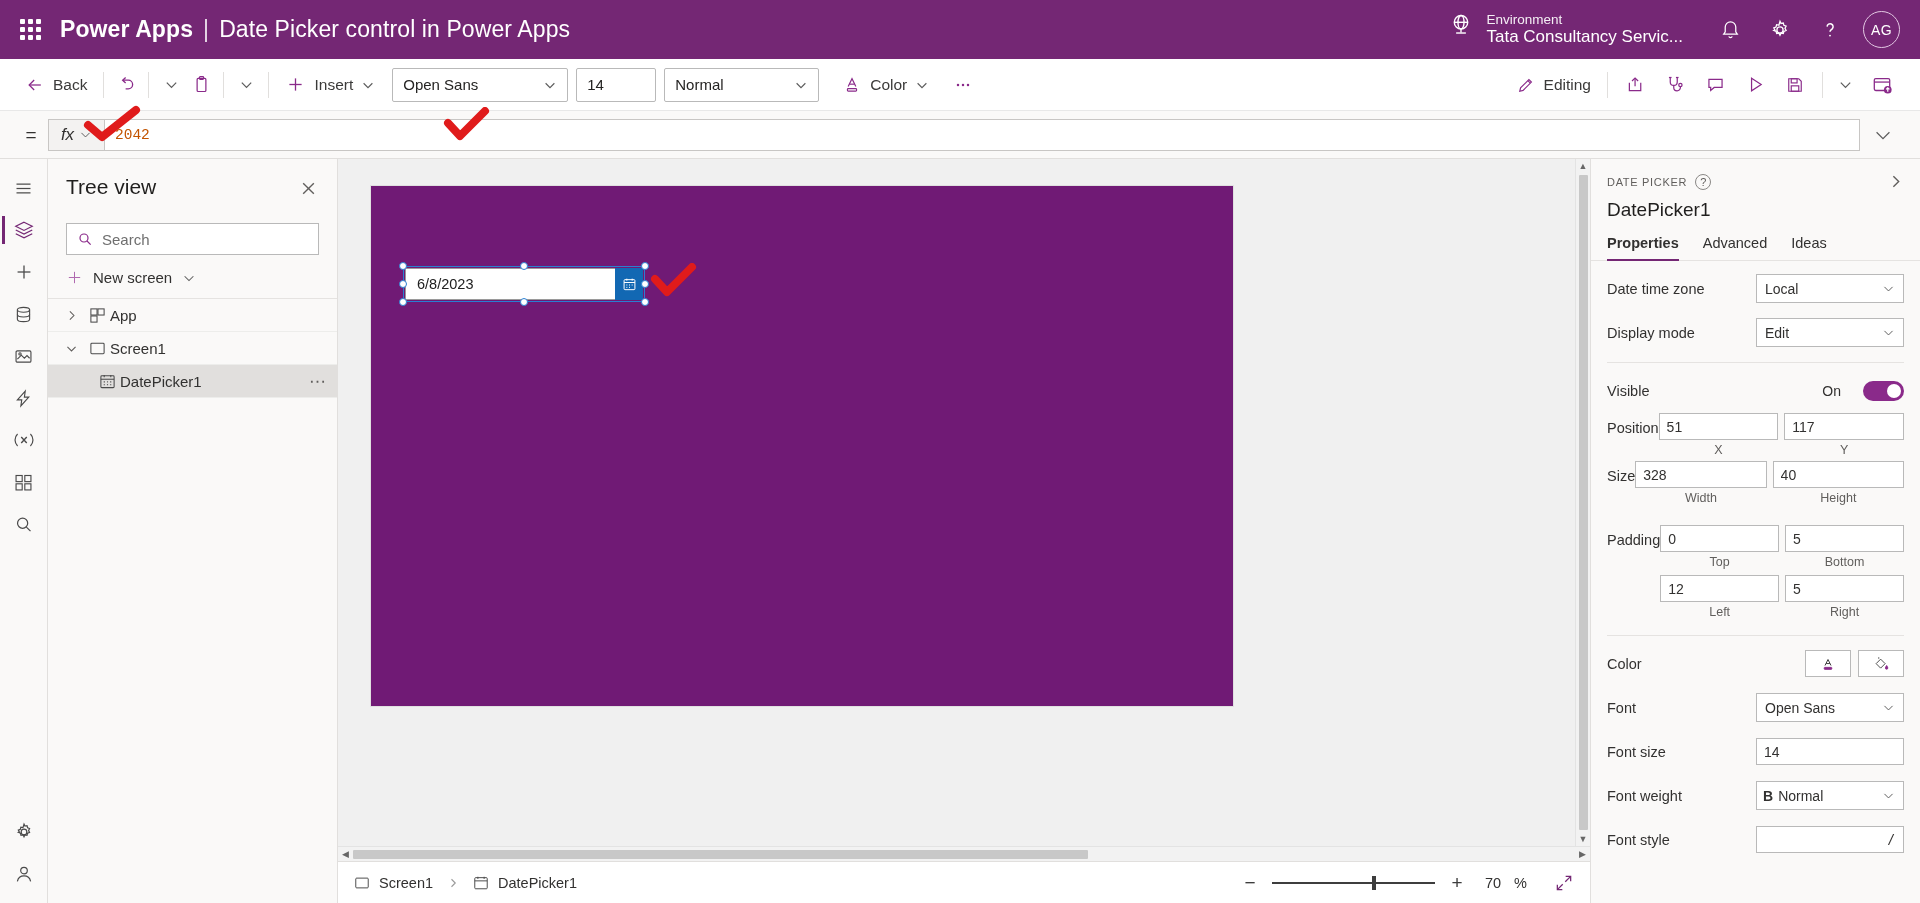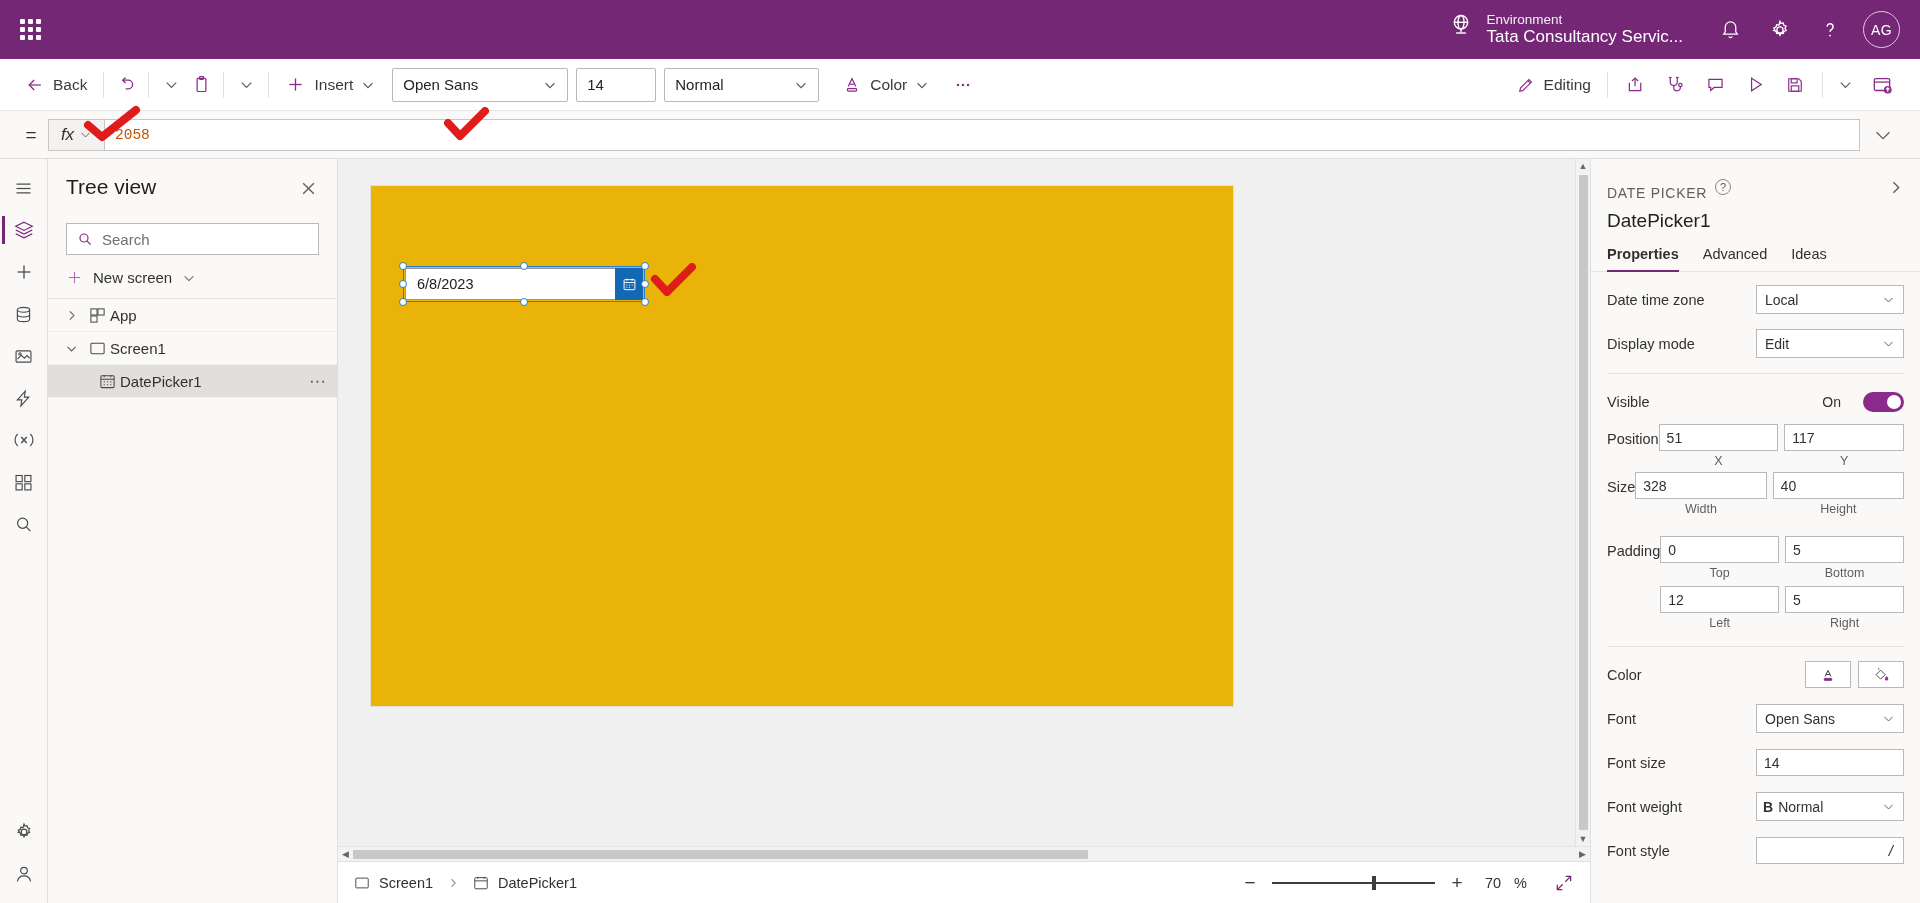--- a/index.html
+++ b/index.html
@@ -133,21 +133,21 @@
   .trow.sel { background: #e1dfdd; }
   .trow .chev { width: 26px; display: flex; justify-content: center; color: #605e5c; }
   .trow .tico { width: 26px; display: flex; justify-content: center; color: #4a4a4a; }
   .trow .tlbl { flex: 1; }
   .trow .dots { color: #605e5c; font-size: 17px; letter-spacing: 1px; }
 
   
   .canvas-area { flex: 1; display: flex; flex-direction: column; min-width: 0; background: #f0f0f0; position: relative; }
   .canvas-scroll { flex: 1; display: flex; position: relative; overflow: hidden; }
   .canvas-pad { flex: 1; position: relative; padding: 27px 0 0 33px; }
-  .screen-canvas { width: 862px; height: 520px; background: #eab308; position: relative; box-shadow: 0 0 0 1px #e0e0e0; }
+  .screen-canvas { width: 862px; height: 520px; background: #701a75; position: relative; box-shadow: 0 0 0 1px #e0e0e0; }
   .dp-sel { position: absolute; left: 34px; top: 82px; width: 238px; height: 32px; }
   .dp-box {
     position: absolute; inset: 0; border: 1px solid #9a9a9a; background: #fff;
     display: flex; align-items: center; font-size: 14.5px; color: #212121; padding-left: 11px;
   }
   .dp-cal {
     position: absolute; right: 0; top: 0; width: 28px; height: 32px; background: #1268b3;
     display: flex; align-items: center; justify-content: center; cursor: pointer;
   }
   .dp-outline { position: absolute; left: -2px; top: -2px; right: -2px; bottom: -2px; border: 1.5px solid #2a7fd1; pointer-events: none; }
@@ -192,21 +192,21 @@
   .zoom-pct { font-size: 14.5px; color: #323130; margin-right: 14px; }
   .fit-ico { cursor: pointer; color: #742774; display: flex; align-items: center; }
 
   
   .props {
     width: 330px; flex: 0 0 330px; background: #faf9f8; border-left: 1px solid #e1dfdd;
     display: flex; flex-direction: column; overflow: hidden;
   }
   .props-head { padding: 14px 16px 0 16px; }
   .props-kicker { display: flex; align-items: center; gap: 8px; }
-  .props-kicker .k { font-size: 14px; color: #605e5c; letter-spacing: .7px; margin-top: 12px; }
+  .props-kicker .k { font-size: 11px; color: #605e5c; letter-spacing: .7px; }
   .help-circ {
     width: 16px; height: 16px; border-radius: 50%; border: 1px solid #8a8886; color: #605e5c;
     font-size: 11px; display: flex; align-items: center; justify-content: center; cursor: pointer;
   }
   .props-expand { margin-left: auto; cursor: pointer; color: #605e5c; font-size: 17px; }
   .props-title { font-size: 19px; color: #201f1e; margin-top: 9px; }
   .props-tabs { display: flex; gap: 24px; padding: 0 16px; margin-top: 14px; border-bottom: 1px solid #e5e3e1; }
   .ptab { font-size: 14.5px; color: #323130; padding-bottom: 9px; cursor: pointer; position: relative; }
   .ptab.sel { font-weight: bold; }
   .ptab.sel::after { content: ''; position: absolute; left: 0; right: 0; bottom: -1px; height: 2.5px; background: #742774; }
@@ -271,20 +271,23 @@
           <i></i>
           <i></i>
           <i></i>
           <i></i>
           <i></i>
           <i></i>
           <i></i>
           <i></i>
         </div>
     </div>
+    <div class="brand">
+      <span>Power Apps</span><span class="sep">|</span><span class="sub">Date Picker control in Power Apps</span>
+    </div>
     <div class="hdr-spacer"></div>
 
     <div class="env">
       <span>
         <svg width="26" height="26" viewBox="0 0 24 24" fill="none" stroke="#fff" stroke-width="1.3">
           <circle cx="12" cy="9.5" r="6.2"></circle>
             <ellipse cx="12" cy="9.5" rx="2.8" ry="6.2"></ellipse>
           <line x1="5.8" y1="9.5" x2="18.2" y2="9.5"></line>
             <line x1="12" y1="15.7" x2="12" y2="19"></line>
           <line x1="7.5" y1="19.4" x2="16.5" y2="19.4"></line>
@@ -476,21 +479,21 @@
     <div class="eq">=</div>
     <div class="fx-btn">
       <span>fx</span>
       <span>
         <svg width="13" height="13" viewBox="0 0 16 16" fill="none" stroke="#5c5c5c" stroke-width="1.2">
             <polyline points="3,6 8,11 13,6"></polyline>
           </svg>
       </span>
     </div>
     <div class="fx-input">
-      <span>2058</span>
+      <span>2042</span>
     </div>
     <div class="fx-expand">
       <svg width="22" height="22" viewBox="0 0 24 24" fill="none" stroke="#5c5c5c" stroke-width="1.3">
           <polyline points="5,9 12,16 19,9"></polyline>
         </svg>
     </div>
 
     <div class="mark" style="left:82px; top:-7px;">
       <svg width="62" height="40" viewBox="0 0 62 40" fill="none" stroke="#e01b1b" stroke-width="8" stroke-linecap="round" stroke-linejoin="round">
         <polyline points="6,21 20,33 54,6"></polyline>

